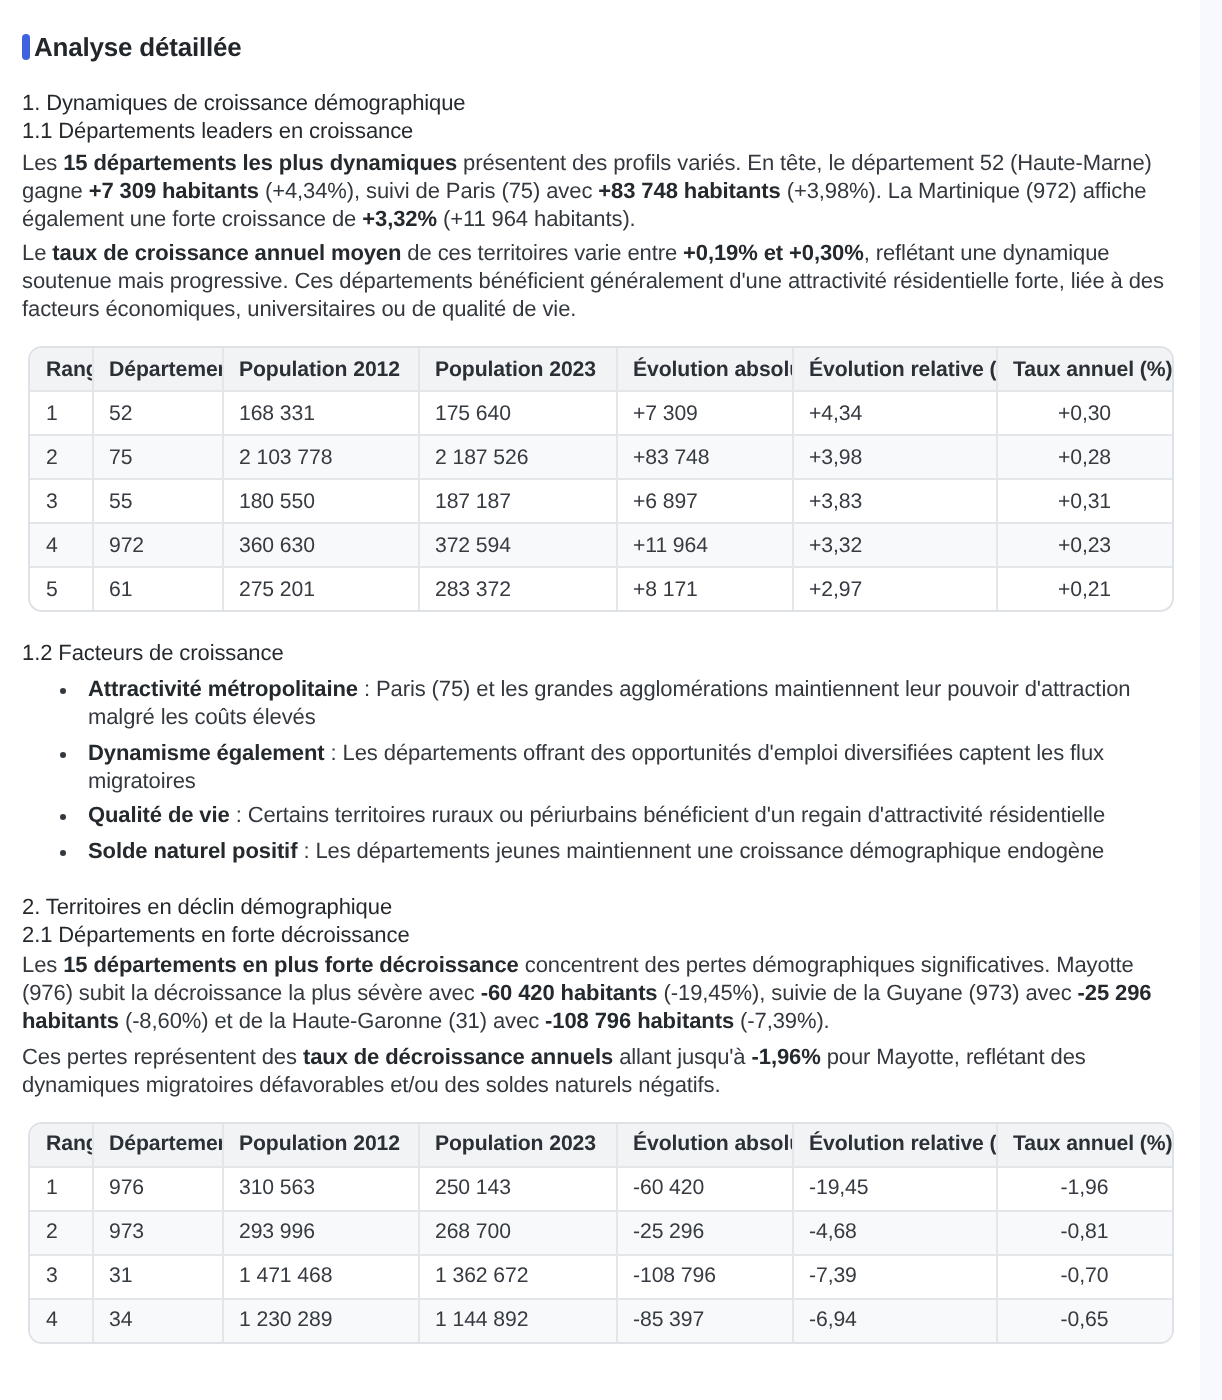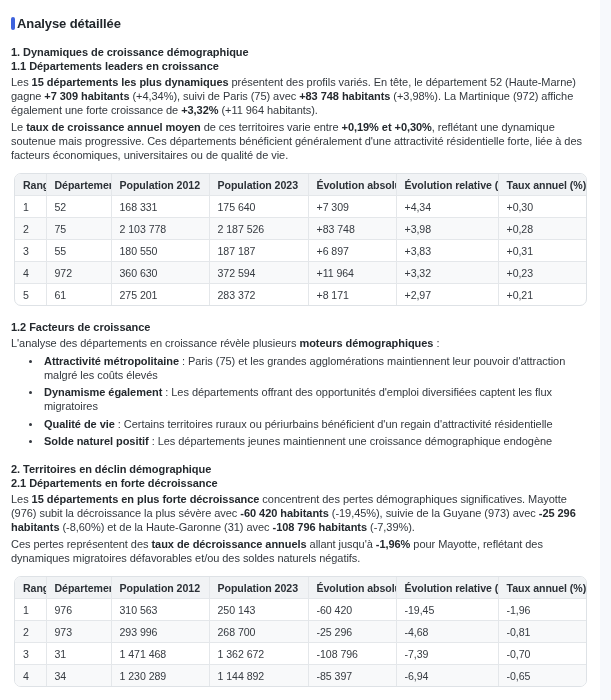--- a/index.html
+++ b/index.html
@@ -9,39 +9,39 @@
     font-family: "Liberation Sans", "DejaVu Sans", sans-serif;
     color: #33383e;
   }
   .page { padding: 15px 17px 0 11px; position: relative; }
 
   .title-row { display: flex; align-items: center; gap: 2px; height: 16px; }
   .accent-bar { width: 4px; height: 13px; border-radius: 2px; background: #3e63dd; flex: 0 0 auto; }
   .doc-title { margin: 0; font-size: 13px; font-weight: 700; color: #22272c; letter-spacing: -0.1px; }
 
   .h, .para { font-size: 11px; line-height: 14px; margin: 0; letter-spacing: -0.05px; }
-  .h { font-weight: 700; color: #24292e; margin-top: 14px; }
+  .h { font-weight: 400; color: #24292e; margin-top: 14px; }
   .h + .h { margin-top: 0; }
   .h + .para { margin-top: 1.5px; }
   .para { margin-top: 3.5px; color: #33383e; }
   .para .b, .bullets .b { font-weight: 700; color: #24292e; }
 
   .tblwrap {
     box-sizing: border-box; width: 573px; margin: 11px 0 0 3px;
     border: 1px solid #dee2e6; border-radius: 7px; overflow: hidden; background: #fff;
   }
   table { border-collapse: collapse; table-layout: fixed; width: 571px; }
   th, td {
     font-size: 10.6px; line-height: 14px; text-align: left;
     padding: 3.5px 8px; white-space: nowrap; overflow: hidden;
     border-right: 1px solid #e4e7ea; border-bottom: 1px solid #e4e7ea;
     color: #363b41; letter-spacing: -0.05px;
   }
   th { background: #f1f3f5; font-weight: 700; color: #2b3036; }
-  th:last-child, td:last-child { border-right: none; }
+  th:last-child, td:last-child { border-right: none; text-align: center; }
   tbody tr:last-child td { border-bottom: none; }
   tbody tr:nth-child(even) td { background: #f8f9fa; }
 
   .bullets { margin: 4px 0 0 0; padding: 0 0 0 31px; list-style: disc; }
   .bullets li { font-size: 11px; line-height: 14px; margin-top: 3.5px; padding-left: 2px; color: #33383e; letter-spacing: -0.05px; }
   .bullets li::marker { color: #33383e; font-size: 10px; }
 
   .right-strip { position: absolute; top: 0; right: 0; width: 11px; height: 700px; background: #f7f9fc; }
 </style>
 </head>
@@ -126,21 +126,20 @@
             <td>283 372</td>
             <td>+8 171</td>
             <td>+2,97</td>
             <td>+0,21</td>
           </tr>
         </tbody>
       </table>
     </div>
 
   <p class="h">1.2 Facteurs de croissance</p>
-  <p class="para"><span>L'analyse des départements en croissance révèle plusieurs </span><span class="b">moteurs démographiques</span><span> :</span></p>
   <ul class="bullets">
       <li><span class="b">Attractivité métropolitaine</span><span> : Paris (75) et les grandes agglomérations maintiennent leur pouvoir d'attraction malgré les coûts élevés</span></li>
       <li><span class="b">Dynamisme également</span><span> : Les départements offrant des opportunités d'emploi diversifiées captent les flux migratoires</span></li>
       <li><span class="b">Qualité de vie</span><span> : Certains territoires ruraux ou périurbains bénéficient d'un regain d'attractivité résidentielle</span></li>
       <li><span class="b">Solde naturel positif</span><span> : Les départements jeunes maintiennent une croissance démographique endogène</span></li>
     </ul>
 
   <p class="h">2. Territoires en déclin démographique</p>
   <p class="h">2.1 Départements en forte décroissance</p>
 

